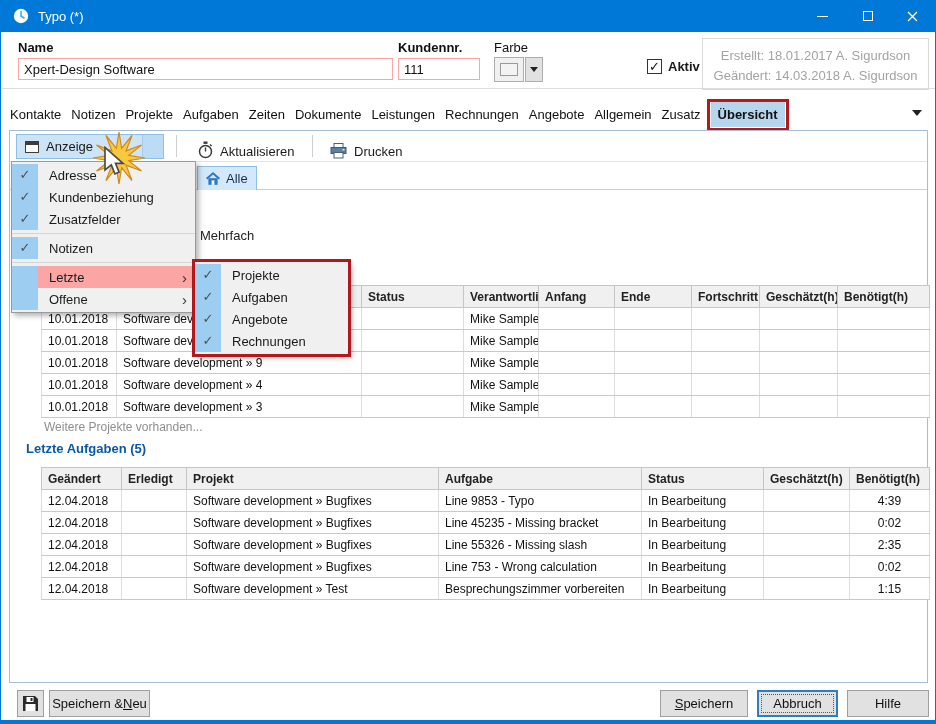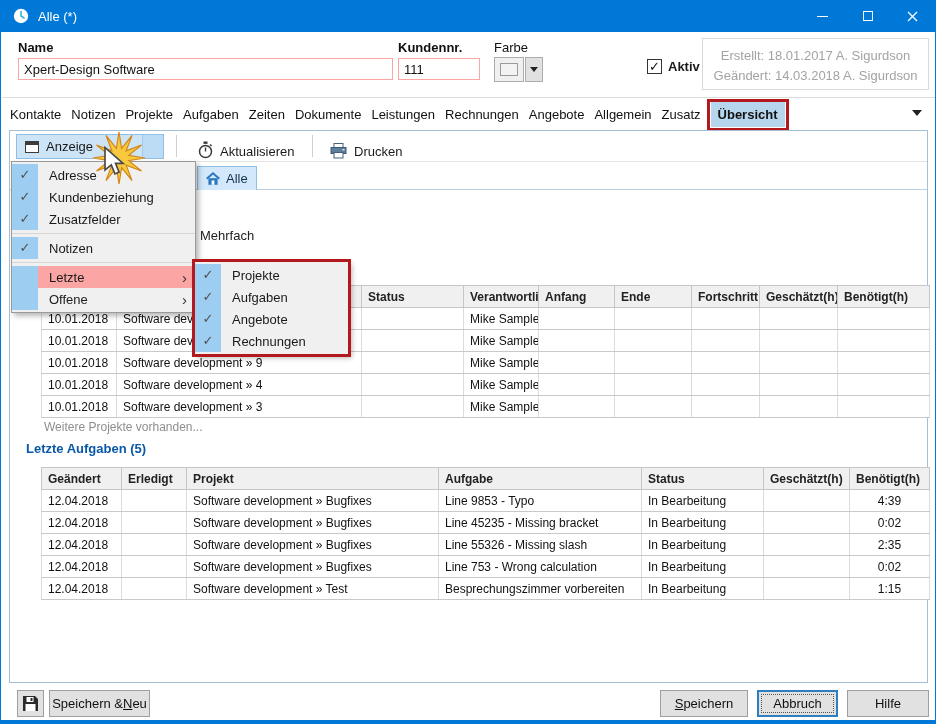--- a/index.html
+++ b/index.html
@@ -11,21 +11,21 @@
   
   .titlebar { position:absolute; left:0; top:0; width:100%; height:32px; background:#0078d7; display:flex; align-items:center; }
   .titlebar .app-icon { margin-left:12px; width:16px; height:16px; }
   .titlebar .title { color:#fff; margin-left:9px; font-size:13px; }
   .winbtns { position:absolute; right:0; top:0; height:32px; display:flex; }
   .winbtn { width:45px; height:32px; display:flex; align-items:center; justify-content:center; }
   .glyph-min { width:11px; height:1px; background:#fff; }
   .glyph-max { width:10px; height:10px; border:1px solid #fff; }
 
   
-  .formarea { position:absolute; left:1px; top:32px; width:934px; height:66px; background:#fff; border-bottom:1px solid #dcdcdc; }
+  .formarea { position:absolute; left:1px; top:32px; width:934px; height:57px; background:#fff; border-bottom:1px solid #dcdcdc; }
   .flabel { position:absolute; font-weight:bold; font-size:13px; color:#111; }
   .flabel.normal { font-weight:normal; }
   .tinput { position:absolute; height:22px; border:1px solid #fca5a5; font:13px "Liberation Sans",sans-serif; padding:9px 5px; color:#111; background:#fff; }
   .swatch { position:absolute; left:492px; top:25px; width:30px; height:25px; background:#f0f0f0; border:1px solid #adadad; display:flex; align-items:center; justify-content:center; }
   .swatch .inner { width:18px; height:13px; background:#f3f3f3; border:1px solid #9a9a9a; }
   .swatchdrop { position:absolute; left:523px; top:25px; width:18px; height:25px; background:#e1e1e1; border:1px solid #adadad; display:flex; align-items:center; justify-content:center; }
   .caret-down { width:0; height:0; border-left:4px solid transparent; border-right:4px solid transparent; border-top:5px solid #222; }
   .chk { position:absolute; left:645px; top:27px; width:15px; height:15px; background:#fff; border:1px solid #333; font-size:13px; line-height:13px; text-align:center; color:#111; }
   .chklabel { position:absolute; left:666px; top:27px; font-weight:bold; }
   .auditbox { position:absolute; left:700px; top:6px; width:227px; height:52px; border:1px solid #d9d9d9; color:#a3a3a3; font-size:13px; text-align:center; padding-top:7px; line-height:20px; }
@@ -95,21 +95,21 @@
 </head>
 <body>
 
 <div id="window">
 
   <div class="titlebar">
     <svg class="app-icon" viewBox="0 0 16 16">
       <circle cx="8" cy="8" r="7.2" fill="#ffffff"></circle>
       <path d="M8 3.6 V8 L11 10" stroke="#39b6d8" stroke-width="1.6" fill="none" stroke-linecap="round"></path>
     </svg>
-    <span class="title">Alle (*)</span>
+    <span class="title">Typo (*)</span>
     <div class="winbtns">
       <div class="winbtn">
           <div class="glyph-min"></div>
         </div>
       <div class="winbtn">
           <div class="glyph-max"></div>
         </div>
       <div class="winbtn">
         <svg width="11" height="11" viewBox="0 0 11 11">
           <path d="M1 1 L10 10 M10 1 L1 10" stroke="#fff" stroke-width="1.3"></path>

